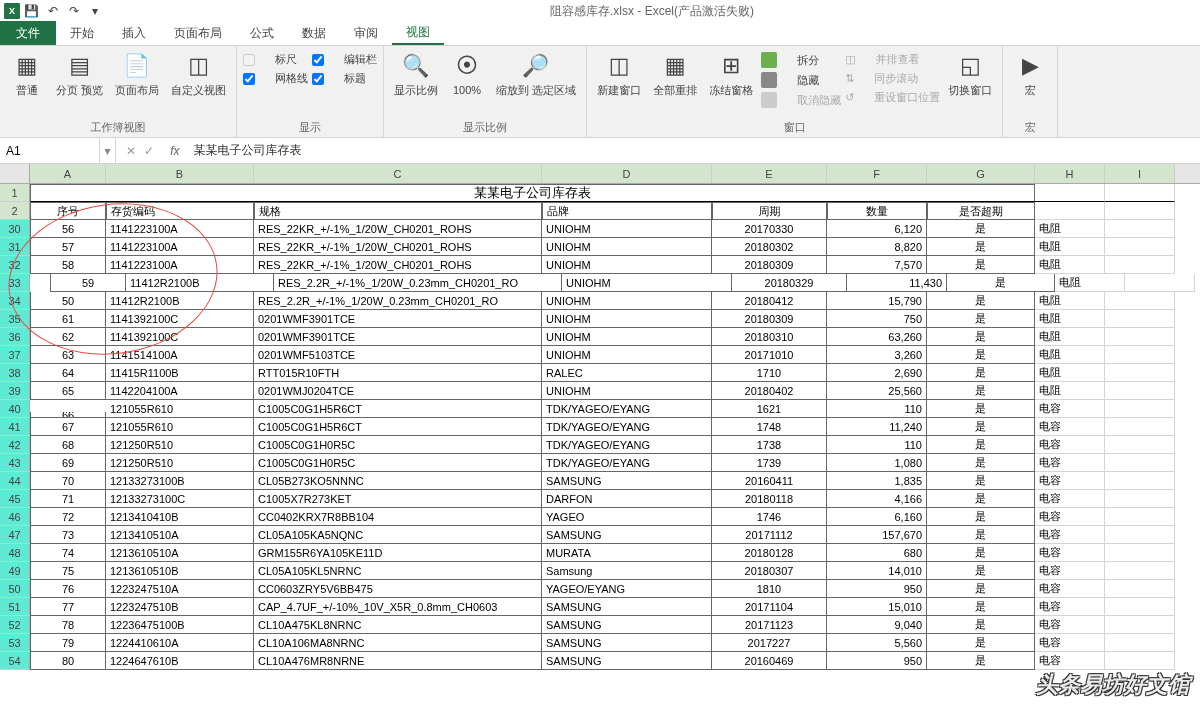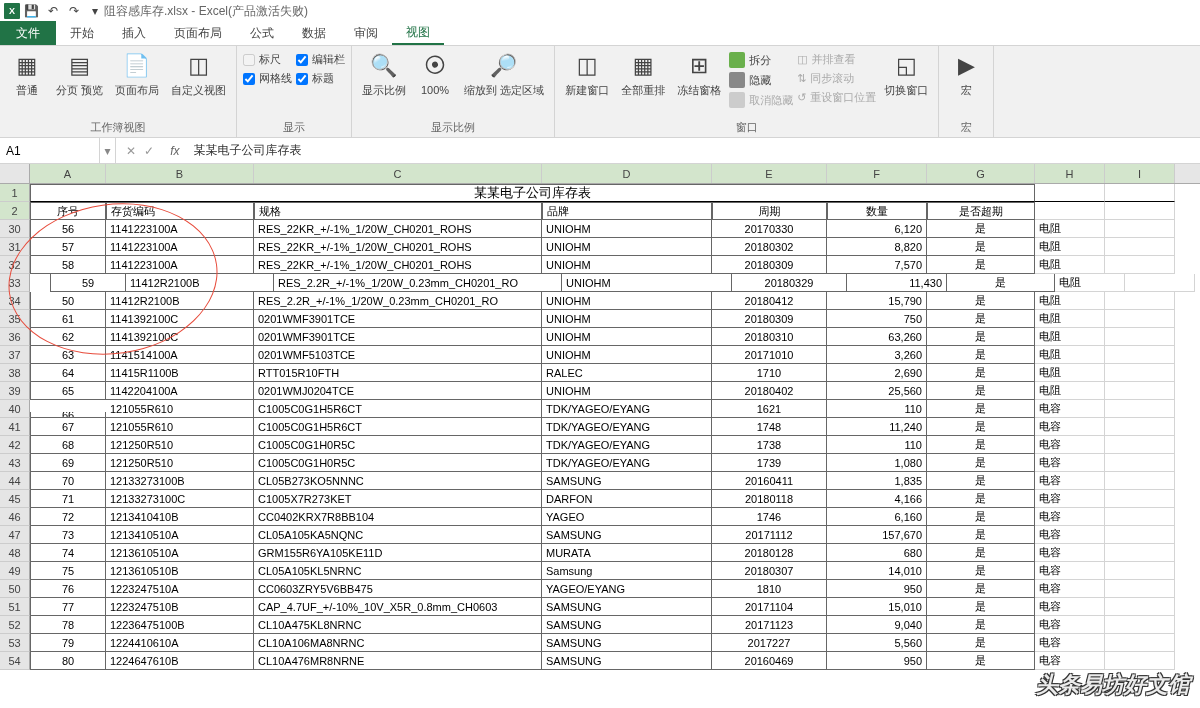--- a/index.html
+++ b/index.html
@@ -3,58 +3,58 @@
 <meta charset="utf-8">
 <style>
 * { box-sizing: border-box; margin: 0; padding: 0; font-family: "Microsoft YaHei", "Segoe UI", sans-serif; }
 body { background: #fff; font-size: 12px; overflow: hidden; }
 
 
 .titlebar { height: 22px; background: #fff; display: flex; align-items: center; }
 .titlebar-left { display: flex; align-items: center; gap: 3px; padding-left: 4px; }
 .xl-icon { width: 16px; height: 16px; background: #217346; color: #fff; display: flex; align-items: center; justify-content: center; font-size: 9px; font-weight: bold; border-radius: 1px; }
 .qat-btn { width: 18px; height: 18px; display: flex; align-items: center; justify-content: center; color: #444; cursor: pointer; }
-.titlebar-center { flex: 1; color: #666; font-size: 12px; }
+.titlebar-center { flex: 1; text-align: center; color: #666; font-size: 12px; }
 
 
 .ribbon-tabs { height: 24px; display: flex; align-items: flex-end; border-bottom: 1px solid #d4d4d4; background: #fff; }
 .file-tab { background: #217346; color: #fff; padding: 4px 16px; height: 24px; display: flex; align-items: center; font-size: 12px; cursor: pointer; }
 .ribbon-tab { padding: 4px 14px; color: #444; cursor: pointer; height: 24px; display: flex; align-items: center; }
 .ribbon-tab.active { color: #217346; border-bottom: 2px solid #217346; }
 
 
 .ribbon { height: 92px; background: #f1f1f1; border-bottom: 1px solid #d4d4d4; display: flex; }
 .ribbon-group { display: flex; flex-direction: column; border-right: 1px solid #d4d4d4; padding: 2px 6px 0 6px; }
 .ribbon-group-body { flex: 1; display: flex; align-items: flex-start; gap: 4px; }
 .ribbon-group-label { text-align: center; color: #666; font-size: 11px; padding: 2px 0; }
 .big-btn { display: flex; flex-direction: column; align-items: center; padding: 2px 4px; cursor: pointer; min-width: 42px; }
 .big-btn .icon { width: 32px; height: 32px; display: flex; align-items: center; justify-content: center; font-size: 22px; color: #444; }
 .big-btn .lbl { font-size: 11px; color: #444; text-align: center; line-height: 12px; margin-top: 2px; }
 .chk-col { display: flex; flex-direction: column; gap: 4px; padding-top: 4px; }
-.chk-row { display: flex; align-items: center; gap: 4px; font-size: 11px; color: #444; }
+.chk-row { display: flex; align-items: center; gap: 20px; font-size: 11px; color: #444; }
 .chk-row input { width: 12px; height: 12px; }
 .small-icon { width: 16px; height: 16px; background: #6ab04c; border-radius: 2px; display: inline-block; }
 
 
 .formula-bar { height: 26px; display: flex; align-items: center; border-bottom: 1px solid #d4d4d4; background: #fff; }
 .name-box { width: 100px; border-right: 1px solid #d4d4d4; padding: 0 6px; height: 100%; display: flex; align-items: center; }
 .name-box input { border: none; width: 100%; outline: none; font-size: 12px; }
 .fb-dropdown { width: 16px; text-align: center; color: #888; border-right: 1px solid #d4d4d4; height: 100%; display: flex; align-items: center; justify-content: center; }
 .fb-btns { display: flex; align-items: center; gap: 8px; padding: 0 10px; color: #999; }
 .fb-fx { font-style: italic; color: #666; padding: 0 6px; }
 .fb-input { flex: 1; padding: 0 8px; color: #333; }
 
 
 .grid-wrap { position: relative; }
 .col-headers { display: flex; height: 20px; background: #e6e6e6; border-bottom: 1px solid #aaa; }
 .row-headers { position: absolute; left: 0; top: 20px; }
 .corner { width: 30px; background: #e6e6e6; border-right: 1px solid #aaa; }
 .ch { background: #e6e6e6; border-right: 1px solid #ccc; text-align: center; font-size: 11px; color: #444; display: flex; align-items: center; justify-content: center; }
 .ch.sel { background: #d3e5cc; }
-.rh { width: 30px; height: 18px; background: #e5e5e5; border-right: 1px solid #aaa; border-bottom: 1px solid #ccc; text-align: center; font-size: 11px; color: #444; display: flex; align-items: center; justify-content: center; }
+.rh { width: 30px; height: 18px; background: #5eead4; border-right: 1px solid #aaa; border-bottom: 1px solid #ccc; text-align: center; font-size: 11px; color: #444; display: flex; align-items: center; justify-content: center; }
 .rh.sel { background: #d3e5cc; }
 
 .rows { margin-left: 30px; }
 .row { display: flex; height: 18px; }
 .cell { border-right: 1px solid #d4d4d4; border-bottom: 1px solid #d4d4d4; padding: 0 4px; font-size: 11px; color: #000; white-space: nowrap; overflow: hidden; display: flex; align-items: center; font-family: Arial, sans-serif; }
 .title-row .cell { border-bottom: 1px solid #000; border-right: 1px solid #d4d4d4; text-align: center; justify-content: center; font-size: 13px; font-family: "SimSun", serif; }
 .hdr-row .cell { border: 1px solid #666; background: #fff; font-family: "SimSun", serif; }
 .data-row .cell { border-bottom: 1px solid #666; border-right: 1px solid #666; }
 .center { justify-content: center; }
 .right { justify-content: flex-end; }

